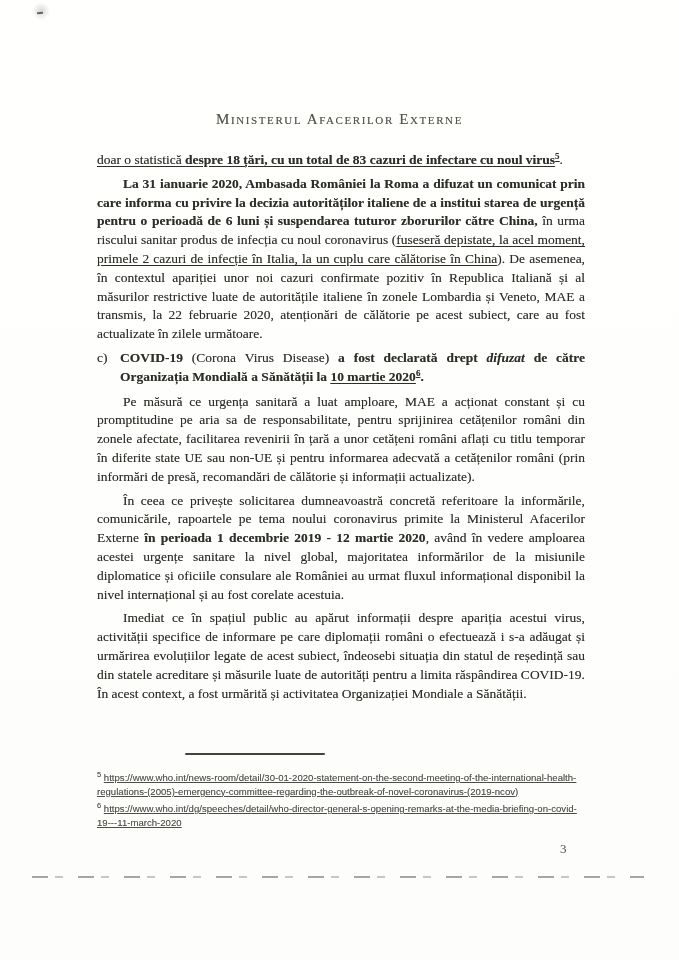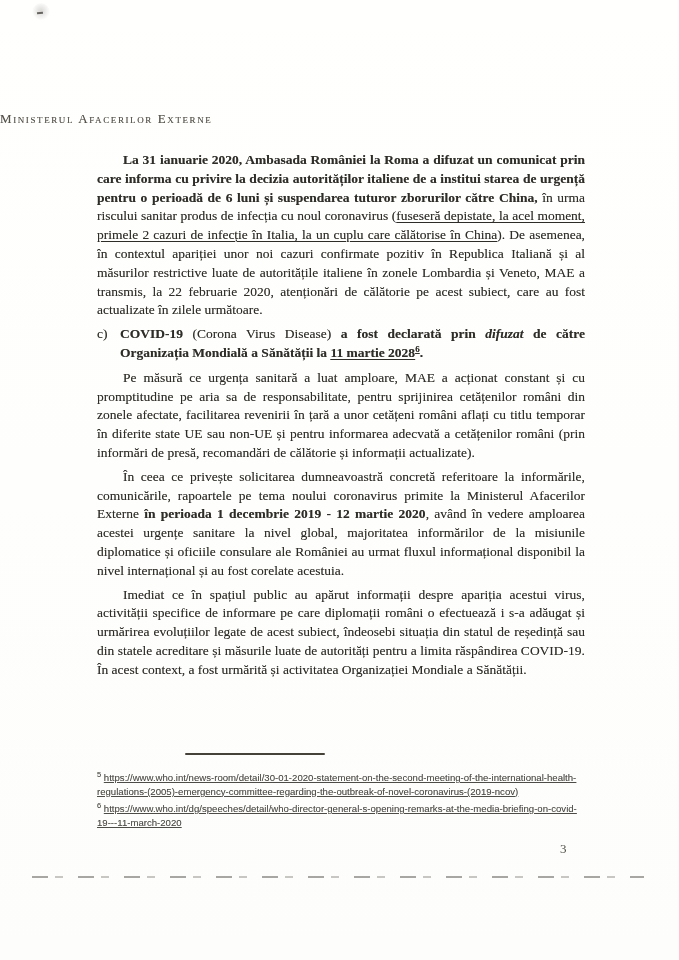--- a/index.html
+++ b/index.html
@@ -23,23 +23,23 @@
     border-radius: 50%;
   }
   .corner-smudge::after {
     content: ""; position: absolute; left: 5px; top: 9px;
     width: 6px; height: 2px; background: rgba(60,58,52,0.75);
     transform: rotate(-4deg);
   }
 
   .letterhead {
     position: absolute; top: 111px; left: 0; width: 100%;
-    text-align: left;
+    text-align: center;
     font-variant: small-caps;
-    font-size: 13px;
+    font-size: 15px;
     letter-spacing: 1.6px;
     color: #55524a;
     text-shadow: 0 0 0.5px rgba(85,82,74,0.5);
   }
 
   .body-text {
     position: absolute; left: 97px; top: 151px; width: 488px; height: 606px;
     font-size: 13.5px; line-height: 18.8px;
     color: #2f2d28;
     text-shadow: 0 0 0.4px rgba(47,45,40,0.45);
@@ -98,25 +98,26 @@
 <body>
 
 <div class="page">
 
   <div class="corner-smudge"></div>
 
   <div class="letterhead">Ministerul Afacerilor Externe</div>
 
   <div class="body-text">
 
+    <p><span class="u">doar o statistică </span><span class="b u">despre 18 țări, cu un total de 83 cazuri de infectare cu noul virus</span><sup class="note-ref b u">5</sup><span>.</span></p>
 
     <p class="indent"><span class="b">La 31 ianuarie 2020, Ambasada României la Roma a difuzat un comunicat prin care informa cu privire la decizia autorităților italiene de a institui starea de urgență pentru o perioadă de 6 luni și suspendarea tuturor zborurilor către China,</span><span> în urma riscului sanitar produs de infecția cu noul coronavirus (</span><span class="u">fuseseră depistate, la acel moment, primele 2 cazuri de infecție în Italia, la un cuplu care călătorise în China</span><span>). De asemenea, în contextul apariției unor noi cazuri confirmate pozitiv în Republica Italiană și al măsurilor restrictive luate de autoritățile italiene în zonele Lombardia și Veneto, MAE a transmis, la 22 februarie 2020, atenționări de călătorie pe acest subiect, care au fost actualizate în zilele următoare.</span></p>
 
 
-    <p class="list-item"><span class="marker">c)</span><span class="b">COVID-19 </span><span>(Corona Virus Disease) </span><span class="b">a fost declarată prin </span><span class="b i">difuzat</span><span class="b"> de către Organizația Mondială a Sănătății la </span><span class="b u">11 martie 2028</span><sup class="note-ref b u">6</sup><span class="b">.</span></p>
+    <p class="list-item"><span class="marker">c)</span><span class="b">COVID-19 </span><span>(Corona Virus Disease) </span><span class="b">a fost declarată drept </span><span class="b i">difuzat</span><span class="b"> de către Organizația Mondială a Sănătății la </span><span class="b u">10 martie 2020</span><sup class="note-ref b u">6</sup><span class="b">.</span></p>
 
     <p class="indent"><span>Pe măsură ce urgența sanitară a luat amploare, MAE a acționat constant și cu promptitudine pe aria sa de responsabilitate, pentru sprijinirea cetățenilor români din zonele afectate, facilitarea revenirii în țară a unor cetățeni români aflați cu titlu temporar în diferite state UE sau non-UE și pentru informarea adecvată a cetățenilor români (prin informări de presă, recomandări de călătorie și informații actualizate).</span></p>
 
     <p class="indent"><span>În ceea ce privește solicitarea dumneavoastră concretă referitoare la informările, comunicările, rapoartele pe tema noului coronavirus primite la Ministerul Afacerilor Externe </span><span class="b">în perioada 1 decembrie 2019 - 12 martie 2020</span><span>, având în vedere amploarea acestei urgențe sanitare la nivel global, majoritatea informărilor de la misiunile diplomatice și oficiile consulare ale României au urmat fluxul informațional disponibil la nivel internațional și au fost corelate acestuia.</span></p>
 
     <p class="indent"><span>Imediat ce în spațiul public au apărut informații despre apariția acestui virus, activității specifice de informare pe care diplomații români o efectuează i s-a adăugat și urmărirea evoluțiilor legate de acest subiect, îndeosebi situația din statul de reședință sau din statele acreditare și măsurile luate de autorități pentru a limita răspândirea COVID-19. În acest context, a fost urmărită și activitatea Organizației Mondiale a Sănătății.</span></p>
 
   </div>
 
   <div class="footnote-area">

